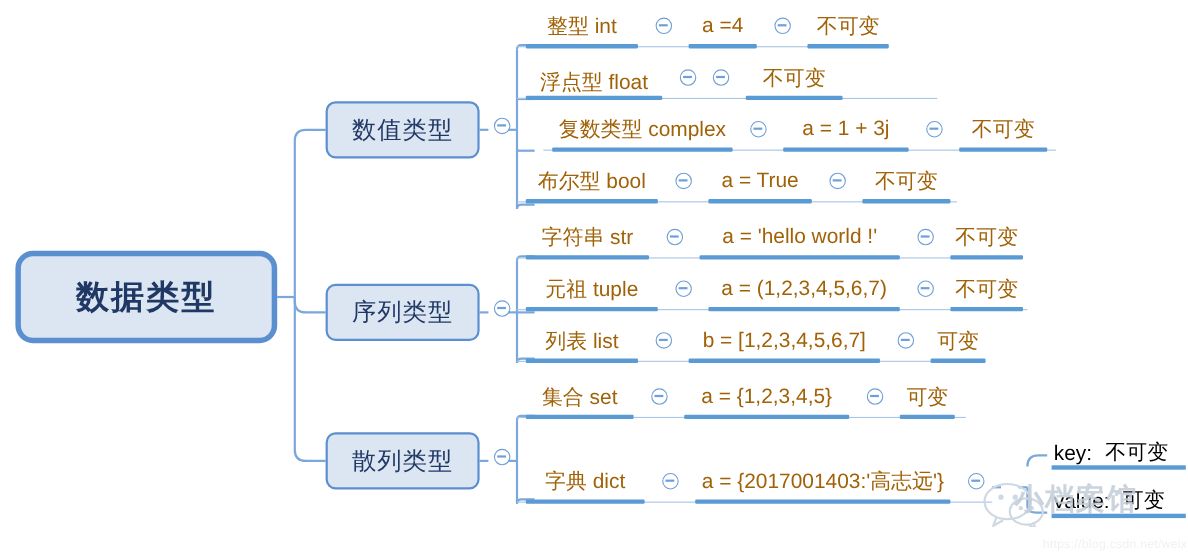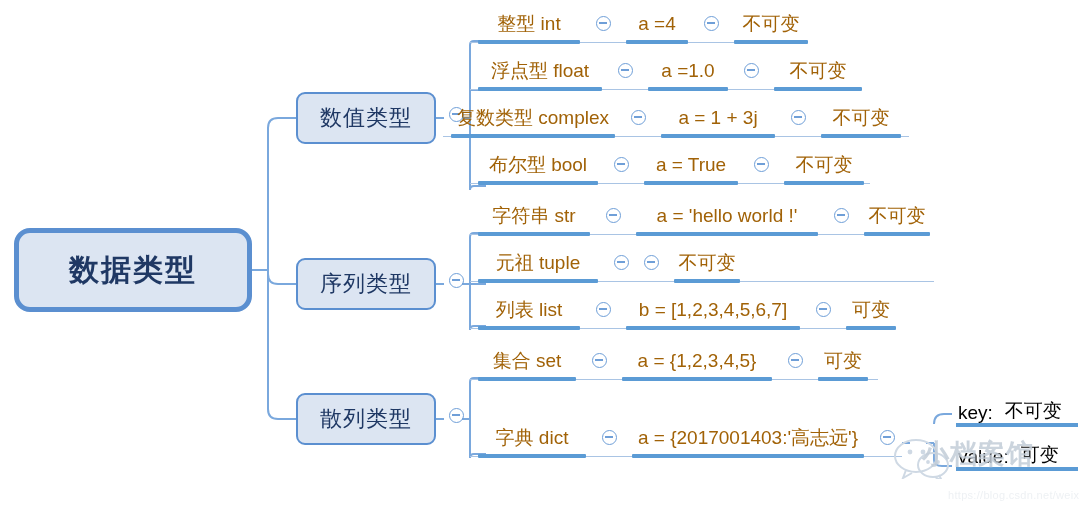--- a/index.html
+++ b/index.html
@@ -236,38 +236,35 @@
     <div class="tog">
         <i></i>
       </div>
     <div class="seg bar" style="width:90px;">
         <span class="txt">不可变</span>
       </div>
   </div>
 
   <div class="row" style="left:470px;top:57px;">
     <div class="rowline" style="width:382px;"></div>
-    <div class="seg bar" style="width:140px;">
+    <div class="seg bar" style="width:140px;align-items:flex-end;">
         <span class="txt">浮点型  float</span>
       </div>
     <div class="tog">
         <i></i>
       </div>
-    <div class="seg bar" style="width:96px;">
-        <span class="txt">a =1.0</span>
-      </div>
     <div class="tog">
         <i></i>
       </div>
     <div class="seg bar" style="width:104px;">
         <span class="txt">不可变</span>
       </div>
   </div>
 
-  <div class="row" style="left:443px;top:104px;">
+  <div class="row" style="left:494px;top:104px;">
     <div class="rowline" style="width:466px;"></div>
     <div class="seg bar" style="width:180px;">
         <span class="txt">复数类型  complex</span>
       </div>
     <div class="tog">
         <i></i>
       </div>
     <div class="seg bar" style="width:130px;">
         <span class="txt">a = 1 + 3j</span>
       </div>
@@ -317,20 +314,23 @@
       </div>
   </div>
 
   <div class="row" style="left:470px;top:249px;">
     <div class="rowline" style="width:464px;"></div>
     <div class="seg bar" style="width:136px;">
         <span class="txt">元祖  tuple</span>
       </div>
     <div class="tog">
         <i></i>
+      </div>
+    <div class="seg bar" style="width:190px;">
+        <span class="txt">a = (1,2,3,4,5,6,7)</span>
       </div>
     <div class="tog">
         <i></i>
       </div>
     <div class="seg bar" style="width:82px;">
         <span class="txt">不可变</span>
       </div>
   </div>
 
   <div class="row" style="left:470px;top:296px;">

